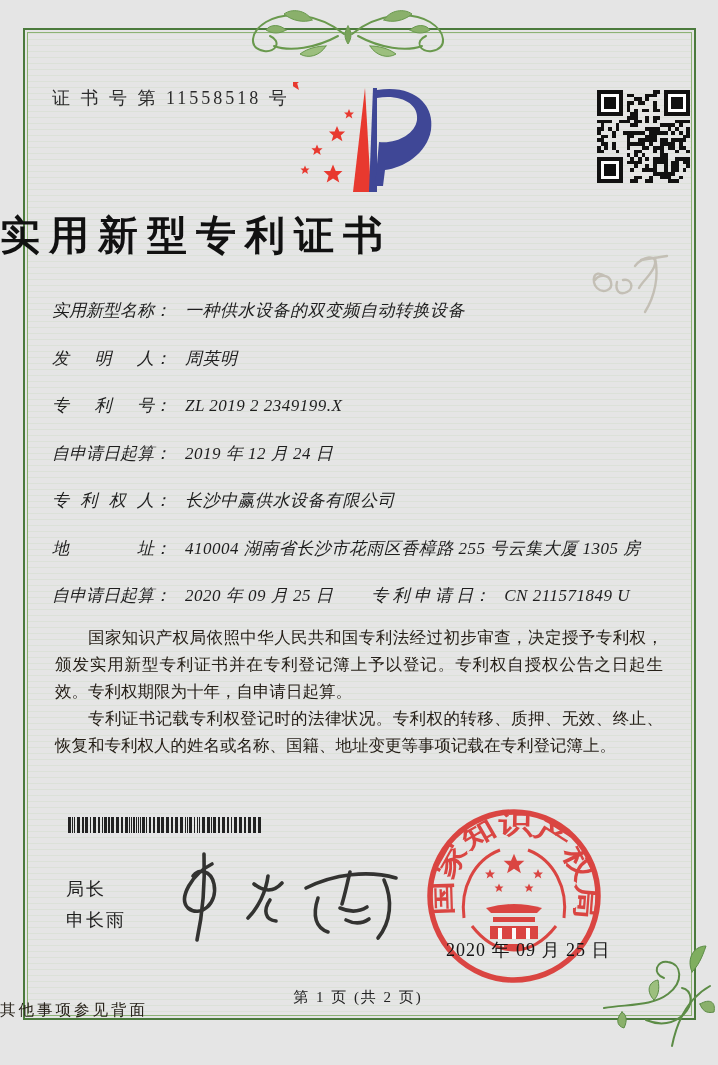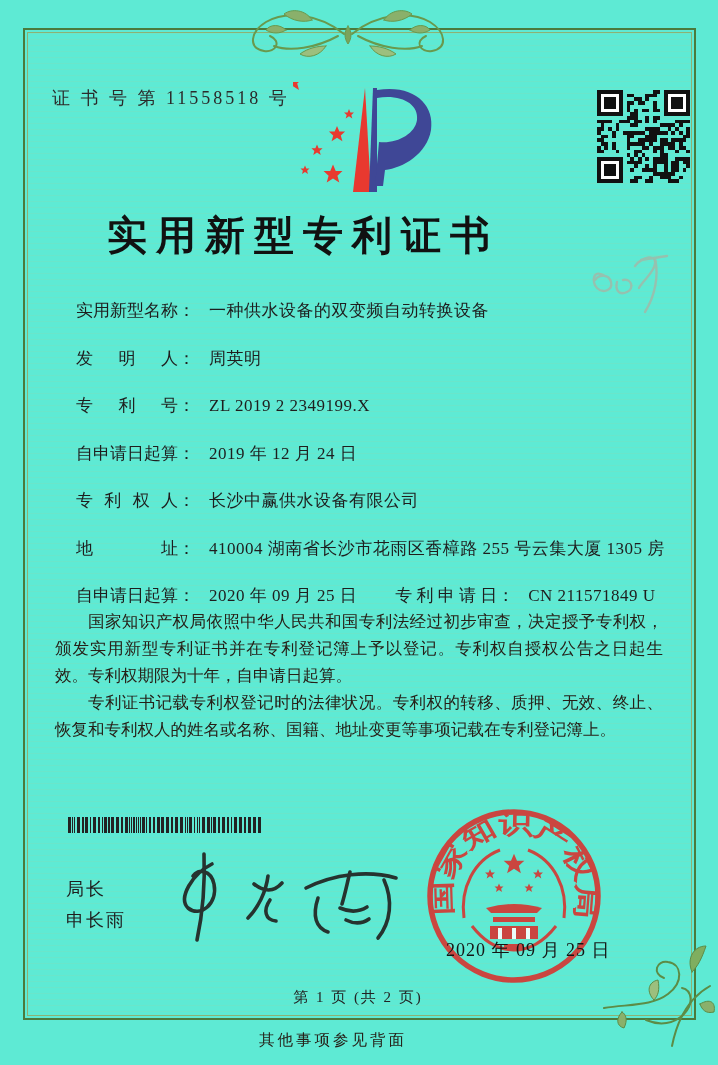--- a/index.html
+++ b/index.html
@@ -1,62 +1,62 @@
 <!DOCTYPE html>
 <html><head>
 <meta charset="utf-8">
 <style>
   html,body{margin:0;padding:0;}
   body{width:718px;height:1065px;background:#ffffff;font-family:"Liberation Serif","DejaVu Serif",serif;}
-  .page{position:relative;width:718px;height:1065px;background:#5eead4;overflow:hidden;}
+  .page{position:relative;width:718px;height:1065px;background:#e5e5e5;overflow:hidden;}
 
   
   .frame{position:absolute;left:23px;top:28px;width:669px;height:988px;
          border:2.5px solid #4b7a3c;}
   .frame-inner{position:absolute;inset:2px;border:1px solid #8cb274;
     background:
       repeating-linear-gradient(to bottom,
         rgba(170,205,150,0.16) 0px, rgba(170,205,150,0.16) 1px,
         rgba(255,255,255,0) 1px, rgba(255,255,255,0) 6px);}
 
   .abs{position:absolute;}
 
   .cert-no{left:52px;top:86px;font-size:18px;letter-spacing:3px;color:#2b2b2b;}
 
   .logo{left:293px;top:82px;width:148px;height:116px;}
   .qr{left:597px;top:90px;width:93px;height:93px;}
 
-  .title{left:0;top:208px;width:606px;text-align:center;font-size:40px;font-weight:bold;
+  .title{left:0;top:208px;width:606px;font-size:40px;font-weight:bold;
          letter-spacing:9px;color:#111;}
 
   .scribble{left:583px;top:238px;width:95px;height:80px;opacity:.65;}
 
-  .fields{left:76px;top:298px;width:590px;font-size:17px;color:#1e1e1e;}
+  .fields{left:52px;top:298px;width:590px;font-size:17px;color:#1e1e1e;font-style:italic;}
   .frow{position:relative;margin-bottom:21.5px;line-height:26px;white-space:nowrap;}
   .flabel{display:inline-block;width:102px;text-align:justify;text-align-last:justify;
           vertical-align:top;}
   .fcolon{display:inline-block;margin-right:14px;}
   .fvalue{letter-spacing:.5px;}
   .fpair2{margin-left:38px;}
 
-  .body-text{left:55px;top:608px;width:608px;font-size:16.5px;line-height:27px;
+  .body-text{left:55px;top:624px;width:608px;font-size:16.5px;line-height:27px;
              color:#262018;text-align:justify;}
   .body-text p{margin:0;text-indent:2em;font-style:oblique 6deg;}
 
   .barcode{left:68px;top:817px;width:194px;height:16px;}
 
   .officer{left:66px;top:874px;font-size:18px;color:#1e1e1e;line-height:31px;letter-spacing:2px;}
   .sig{left:148px;top:848px;width:268px;height:100px;}
 
   .seal{left:424px;top:806px;width:180px;height:180px;}
   .seal-date{left:446px;top:938px;width:210px;font-size:18px;color:#151515;letter-spacing:1px;}
 
   .page-info{left:0;top:988px;width:716px;text-align:center;font-size:15px;color:#222;
              letter-spacing:2px;}
-  .back-note{left:0;top:1030px;width:666px;text-align:center;font-size:15.5px;color:#262018;
+  .back-note{left:0;top:1000px;width:666px;font-size:15.5px;color:#262018;
              letter-spacing:3px;font-style:oblique 6deg;}
 
   .flourish-top{left:216px;top:4px;width:264px;height:58px;}
   .flourish-br{left:602px;top:942px;width:114px;height:108px;}
 </style>
 </head>
 <body>
 
 <div class="page">
 

